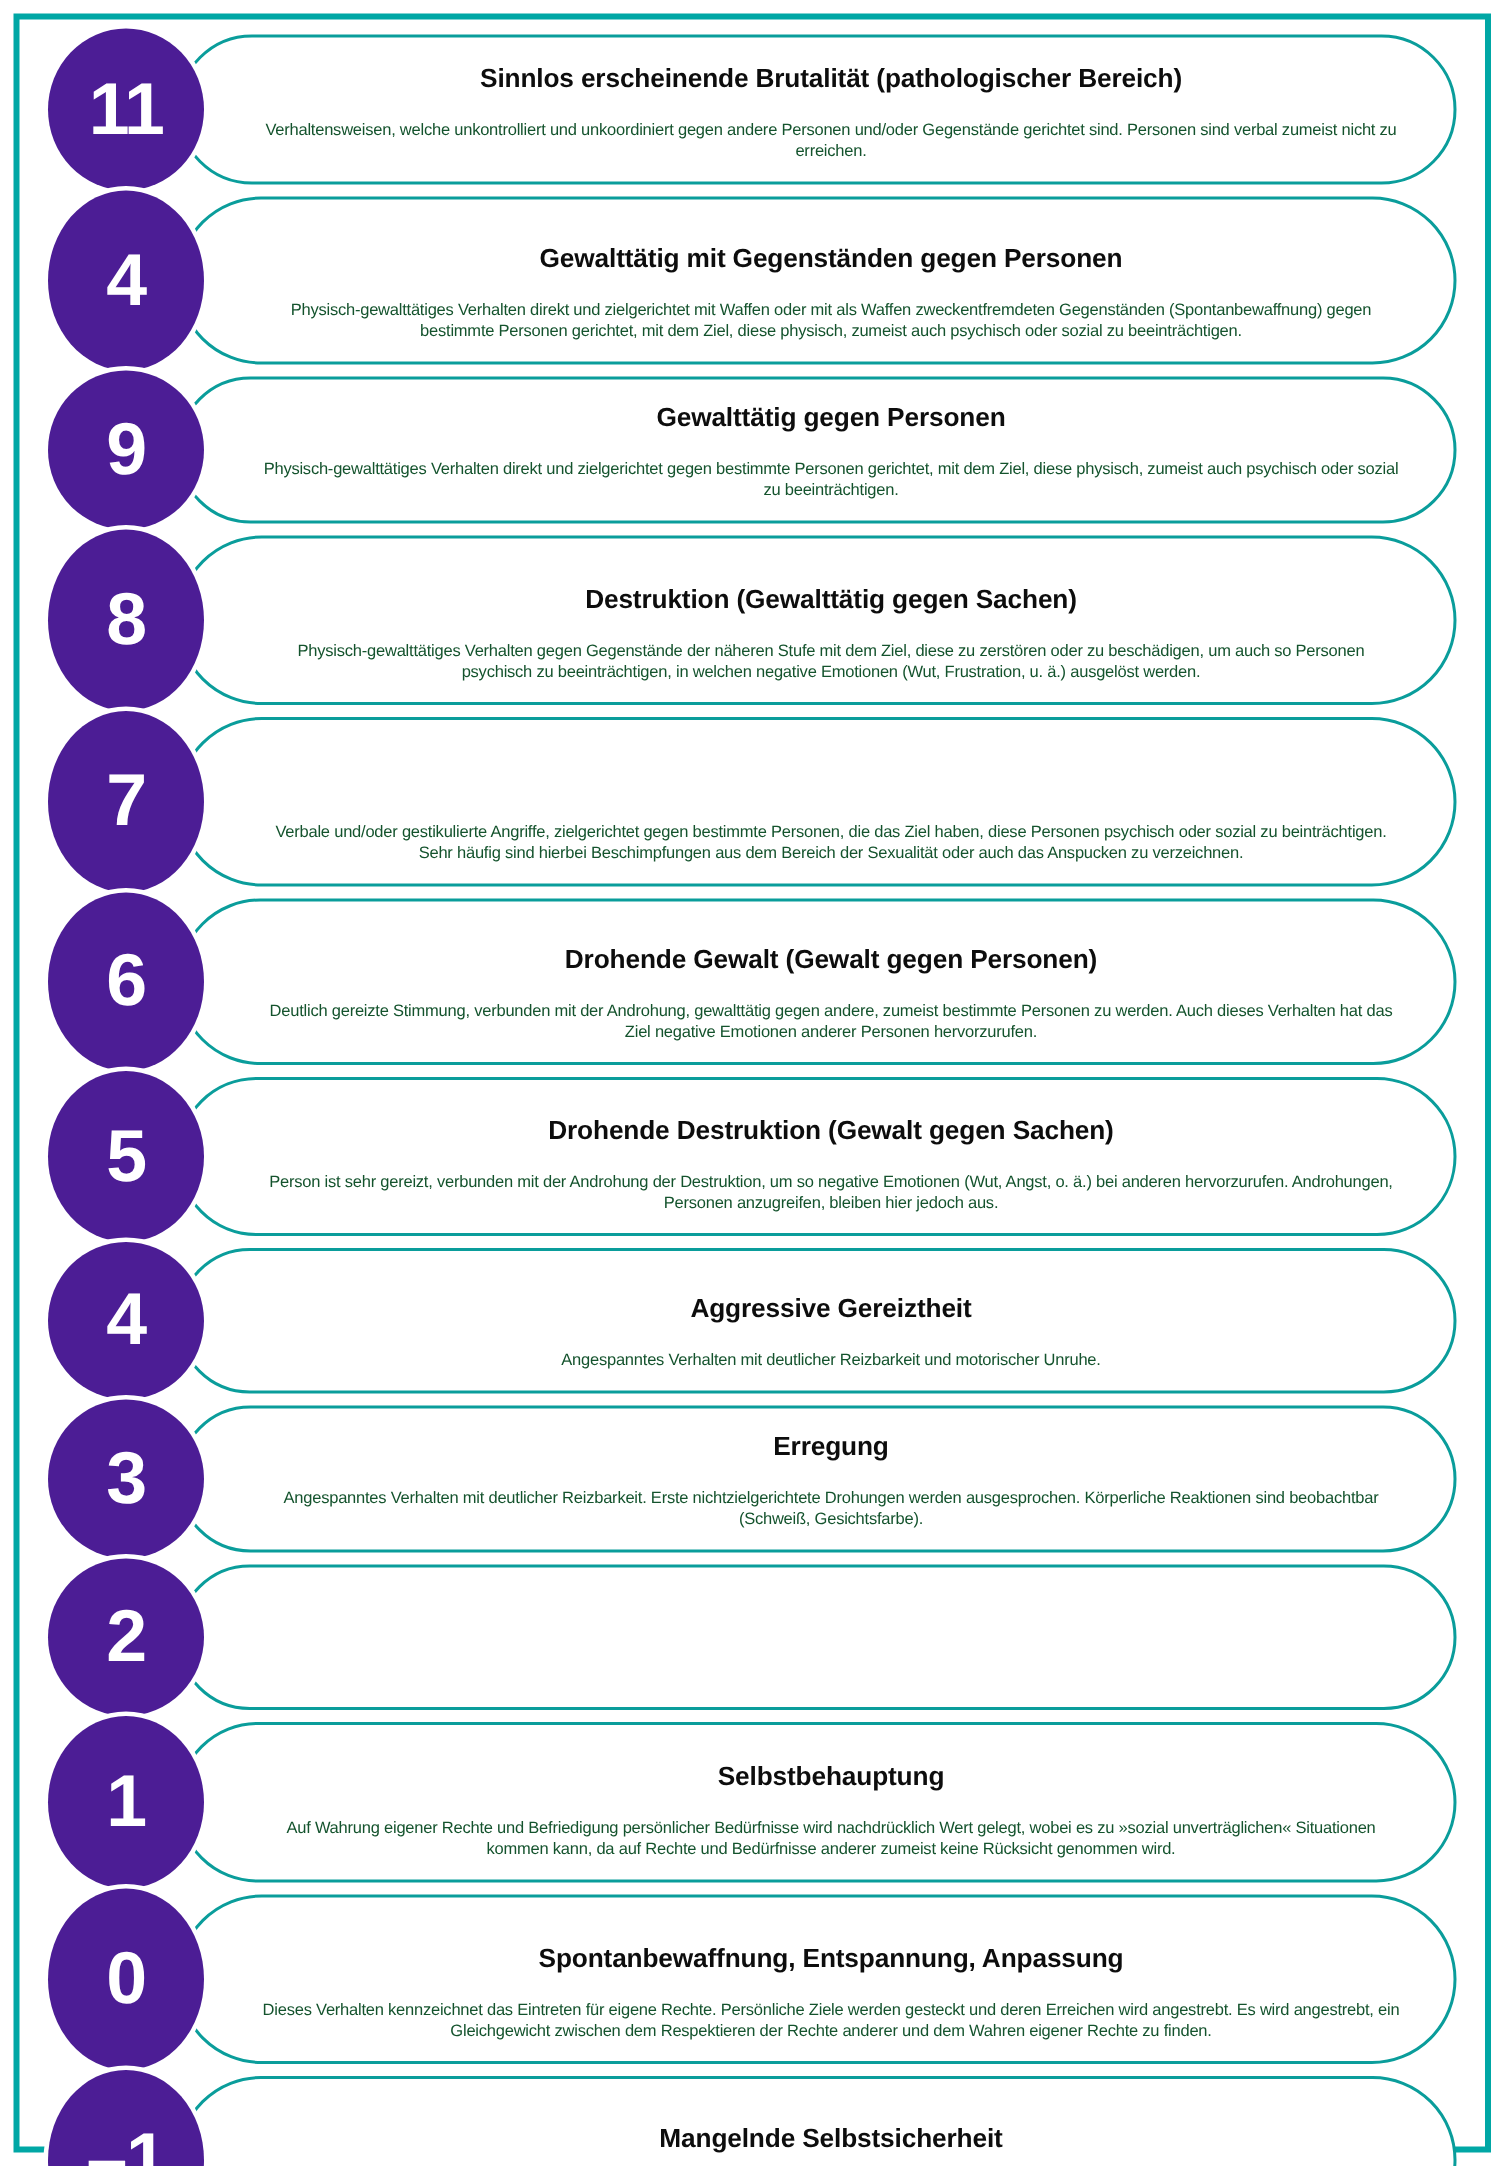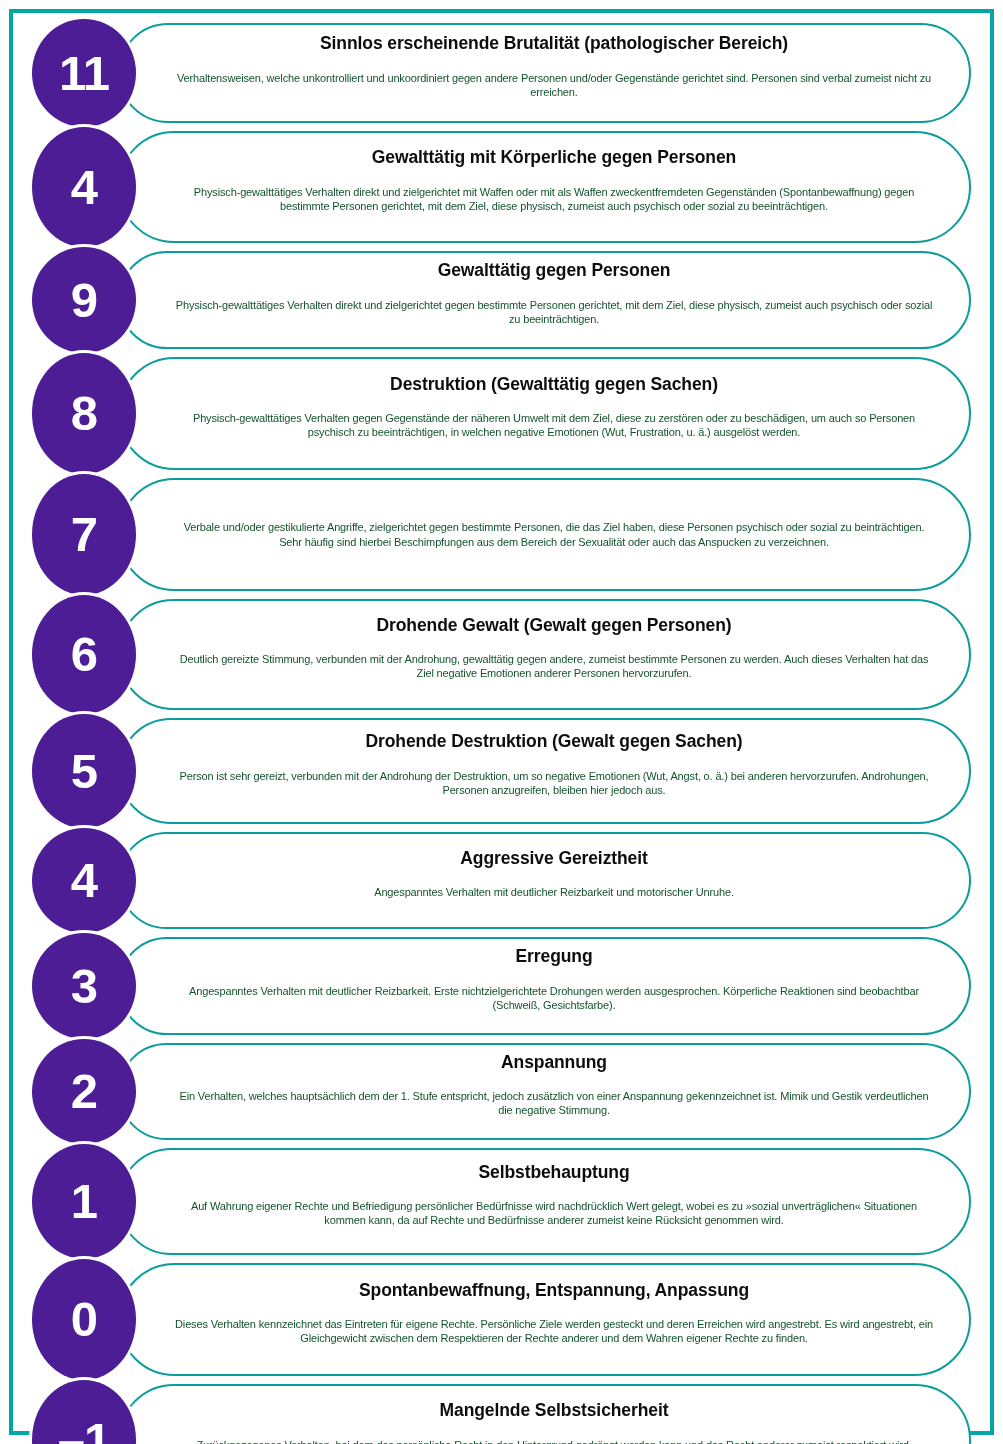--- a/index.html
+++ b/index.html
@@ -91,21 +91,21 @@
   .content {
     position: absolute;
     left: 160px;
     right: 55px;
     top: 0;
     bottom: 0;
     z-index: 4;
     display: flex;
     flex-direction: column;
     align-items: center;
-    justify-content: center;
+    justify-content: flex-end;
     text-align: center;
     padding: 4px 0;
     box-sizing: border-box;
   }
 
   .level-title {
     font-size: 17.5px;
     font-weight: 700;
     color: #0d0d0d;
     line-height: 1.28;
@@ -139,42 +139,42 @@
           <div class="level-title">Sinnlos erscheinende Brutalität (pathologischer Bereich)</div>
           <div class="level-desc">Verhaltensweisen, welche unkontrolliert und unkoordiniert gegen andere Personen und/oder Gegenstände gerichtet sind. Personen sind verbal zumeist nicht zu erreichen.</div>
         </div>
       </div>
       <div class="level-row" style="height: 120px;">
         <div class="pill"></div>
         <div class="badge">
           <span class="badge-number">4</span>
         </div>
         <div class="content">
-          <div class="level-title">Gewalttätig mit Körperliche gegen Personen</div>
+          <div class="level-title">Gewalttätig mit Gegenständen gegen Personen</div>
           <div class="level-desc">Physisch-gewalttätiges Verhalten direkt und zielgerichtet mit Waffen oder mit als Waffen zweckentfremdeten Gegenständen (Spontanbewaffnung) gegen bestimmte Personen gerichtet, mit dem Ziel, diese physisch, zumeist auch psychisch oder sozial zu beeinträchtigen.</div>
         </div>
       </div>
       <div class="level-row" style="height: 106px;">
         <div class="pill"></div>
         <div class="badge">
           <span class="badge-number">9</span>
         </div>
         <div class="content">
           <div class="level-title">Gewalttätig gegen Personen</div>
           <div class="level-desc">Physisch-gewalttätiges Verhalten direkt und zielgerichtet gegen bestimmte Personen gerichtet, mit dem Ziel, diese physisch, zumeist auch psychisch oder sozial zu beeinträchtigen.</div>
         </div>
       </div>
       <div class="level-row" style="height: 121px;">
         <div class="pill"></div>
         <div class="badge">
           <span class="badge-number">8</span>
         </div>
         <div class="content">
           <div class="level-title">Destruktion (Gewalttätig gegen Sachen)</div>
-          <div class="level-desc">Physisch-gewalttätiges Verhalten gegen Gegenstände der näheren Umwelt mit dem Ziel, diese zu zerstören oder zu beschädigen, um auch so Personen psychisch zu beeinträchtigen, in welchen negative Emotionen (Wut, Frustration, u. ä.) ausgelöst werden.</div>
+          <div class="level-desc">Physisch-gewalttätiges Verhalten gegen Gegenstände der näheren Stufe mit dem Ziel, diese zu zerstören oder zu beschädigen, um auch so Personen psychisch zu beeinträchtigen, in welchen negative Emotionen (Wut, Frustration, u. ä.) ausgelöst werden.</div>
         </div>
       </div>
       <div class="level-row" style="height: 121px;">
         <div class="pill"></div>
         <div class="badge">
           <span class="badge-number">7</span>
         </div>
         <div class="content">
           <div class="level-desc">Verbale und/oder gestikulierte Angriffe, zielgerichtet gegen bestimmte Personen, die das Ziel haben, diese Personen psychisch oder sozial zu beinträchtigen. Sehr häufig sind hierbei Beschimpfungen aus dem Bereich der Sexualität oder auch das Anspucken zu verzeichnen.</div>
         </div>
@@ -217,24 +217,20 @@
         <div class="content">
           <div class="level-title">Erregung</div>
           <div class="level-desc">Angespanntes Verhalten mit deutlicher Reizbarkeit. Erste nichtzielgerichtete Drohungen werden ausgesprochen. Körperliche Reaktionen sind beobachtbar (Schweiß, Gesichtsfarbe).</div>
         </div>
       </div>
       <div class="level-row" style="height: 105px;">
         <div class="pill"></div>
         <div class="badge">
           <span class="badge-number">2</span>
         </div>
-        <div class="content">
-          <div class="level-title">Anspannung</div>
-          <div class="level-desc">Ein Verhalten, welches hauptsächlich dem der 1. Stufe entspricht, jedoch zusätzlich von einer Anspannung gekennzeichnet ist. Mimik und Gestik verdeutlichen die negative Stimmung.</div>
-        </div>
       </div>
       <div class="level-row" style="height: 115px;">
         <div class="pill"></div>
         <div class="badge">
           <span class="badge-number">1</span>
         </div>
         <div class="content">
           <div class="level-title">Selbstbehauptung</div>
           <div class="level-desc">Auf Wahrung eigener Rechte und Befriedigung persönlicher Bedürfnisse wird nachdrücklich Wert gelegt, wobei es zu »sozial unverträglichen« Situationen kommen kann, da auf Rechte und Bedürfnisse anderer zumeist keine Rücksicht genommen wird.</div>
         </div>

